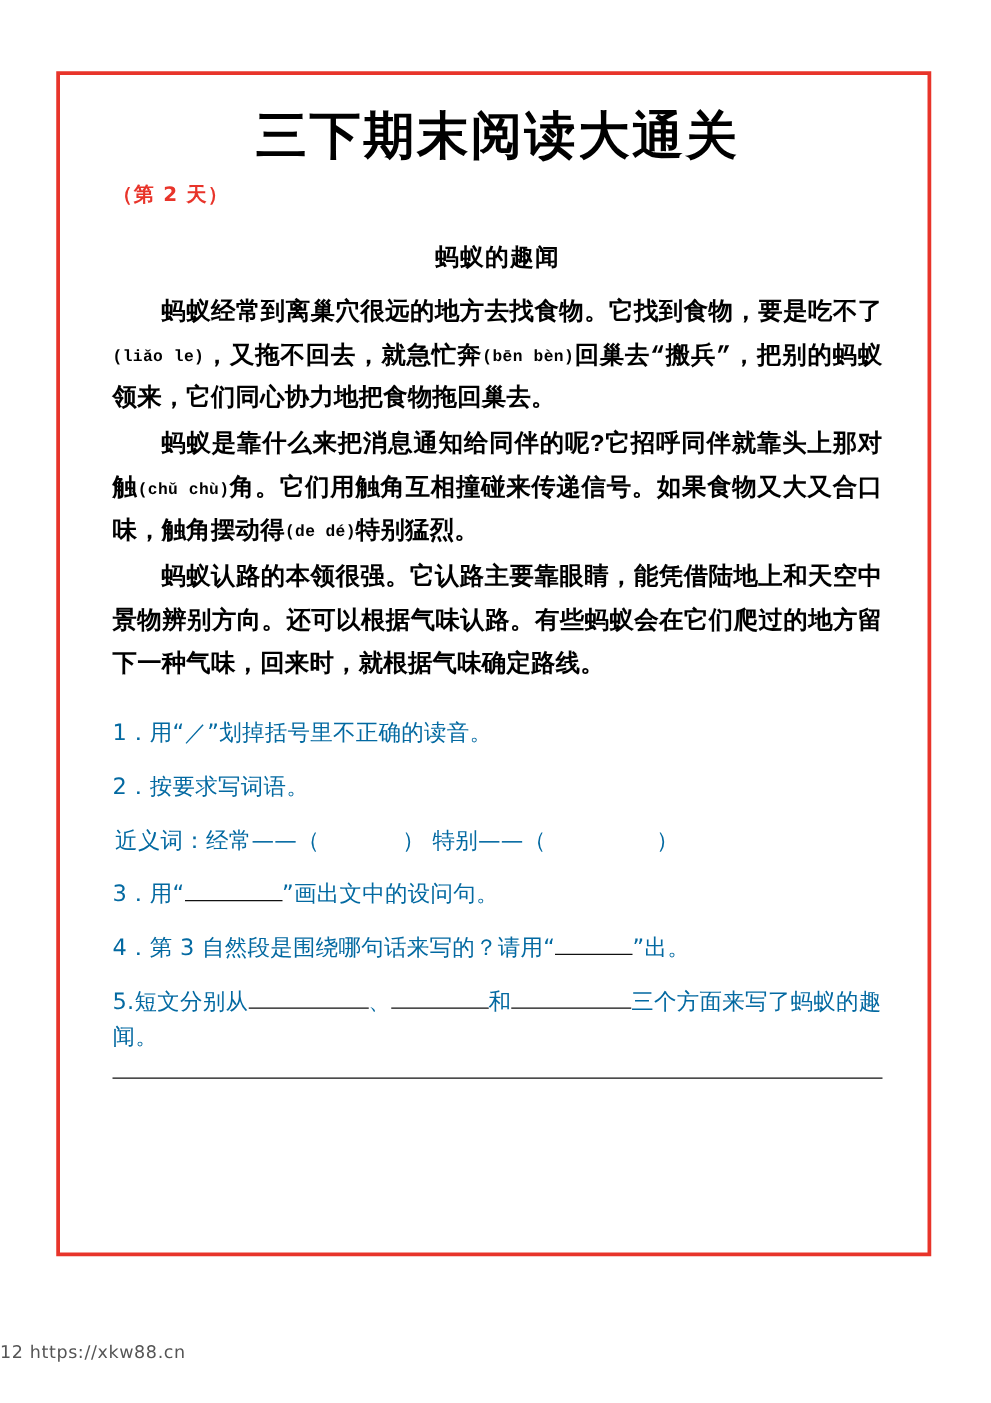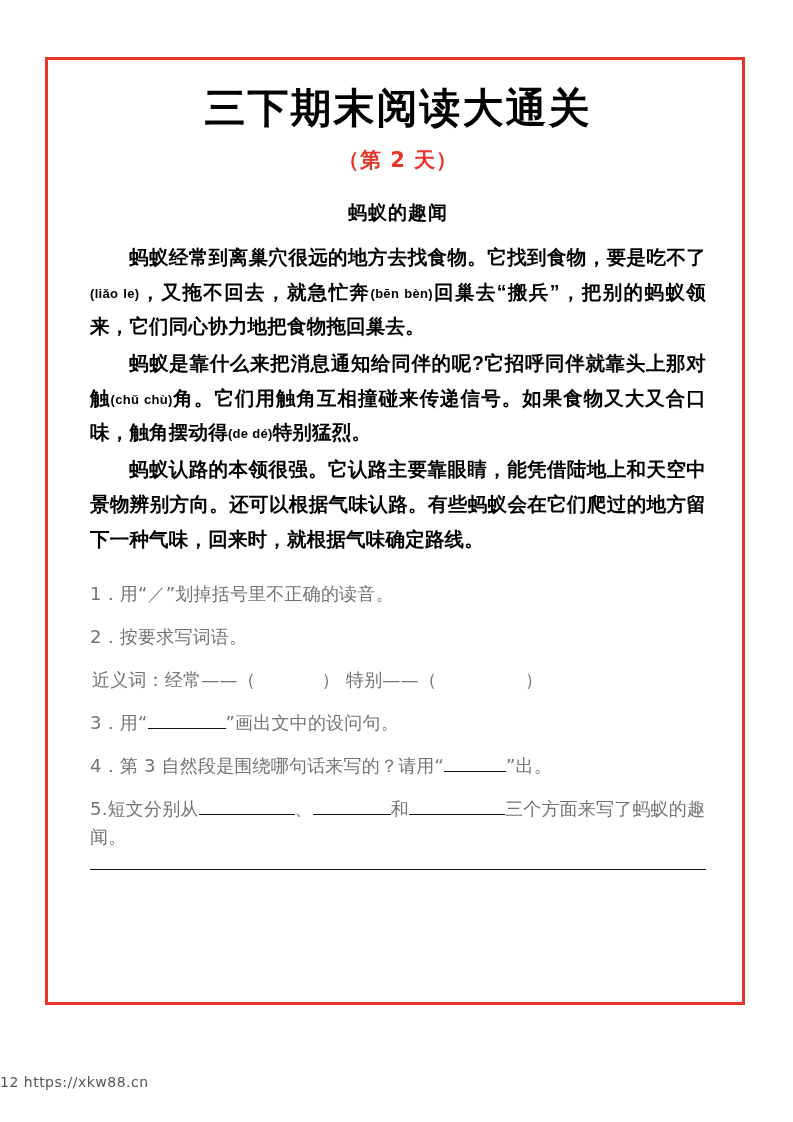--- a/index.html
+++ b/index.html
@@ -39,44 +39,43 @@
     font-family: "DejaVu Sans", "Liberation Sans", sans-serif;
     font-weight: bold;
     font-size: 41px;
     letter-spacing: 2px;
     color: #000000;
     margin: 0;
     line-height: 1.12;
   }
 
   .sub-title {
-    text-align: center;
     color: #e8342a;
     font-family: "DejaVu Sans", "Liberation Sans", sans-serif;
     font-weight: bold;
-    font-size: 21px;
+    font-size: 16px;
     margin-top: 14px;
     letter-spacing: 1px;
   }
 
   .passage-title {
     text-align: center;
     font-family: "DejaVu Sans", "Liberation Sans", sans-serif;
     font-weight: bold;
     font-size: 19px;
     margin-top: 26px;
     letter-spacing: 1px;
   }
 
   .passage {
     margin-top: 14px;
   }
 
   .para {
-    font-family: Liberation Sans, sans-serif;
+    font-family: Liberation Mono, monospace;
     font-weight: bold;
     font-size: 19.5px;
     line-height: 1.78;
     text-indent: 2em;
     text-align: justify;
     margin: 0 0 2px 0;
     letter-spacing: 0.2px;
   }
 
   .pinyin {
@@ -89,21 +88,21 @@
   .questions {
     margin-top: 24px;
   }
 
   .q {
     font-family: "DejaVu Sans", "Liberation Sans", sans-serif;
     font-size: 18px;
     line-height: 1.55;
     margin: 0 0 15px 0;
     letter-spacing: 0.2px;
-    color: #737373;
+    color: #0369a1;
   }
 
   .q.sub {
     padding-left: 2px;
   }
 
   .blank-sm { display: inline-block; width: 62px; border-bottom: 1px solid #111; }
   .blank-md { display: inline-block; width: 78px; border-bottom: 1px solid #111; }
   .blank-lg { display: inline-block; width: 96px; border-bottom: 1px solid #111; }
 

